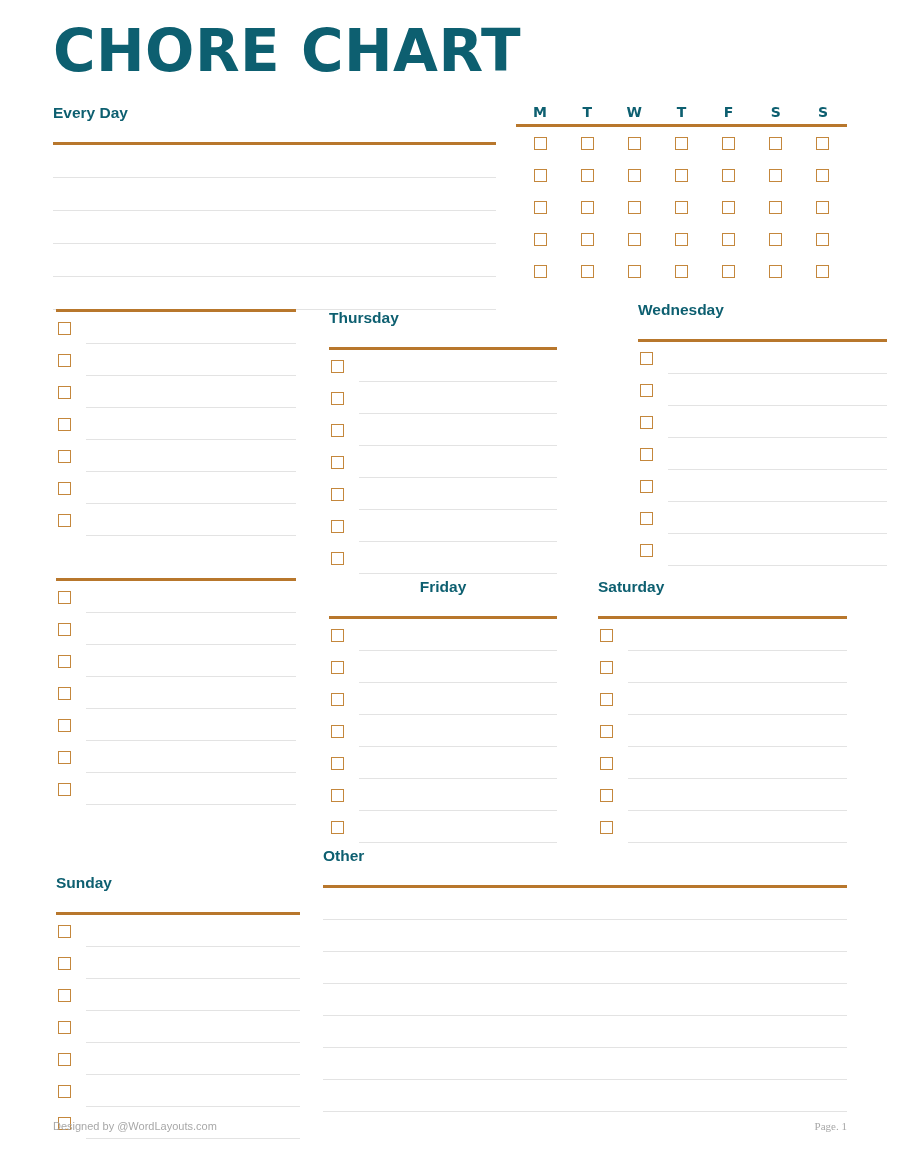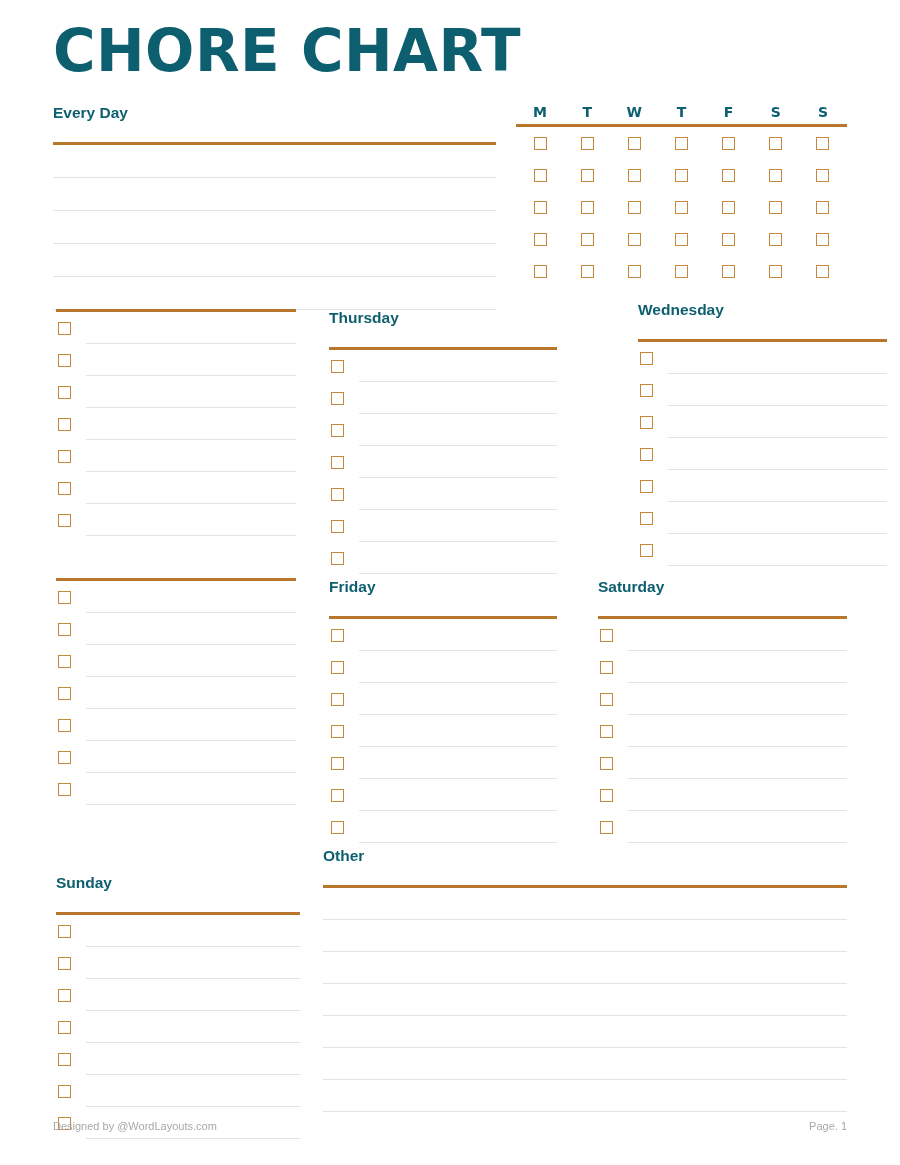--- a/index.html
+++ b/index.html
@@ -146,21 +146,21 @@
     font-size: 11px;
     color: #a8a8a8;
     font-family: "Liberation Sans", sans-serif;
   }
   .footer-right {
     position: absolute;
     right: 53px;
     top: 1120px;
     font-size: 11px;
     color: #a8a8a8;
-    font-family: Liberation Sans, sans-serif;
+    font-family: Liberation Serif, serif;
   }
 </style>
 </head>
 <body>
 
 <div class="page">
 
   <div class="title">CHORE CHART</div>
 
   <div class="everyday">
@@ -491,21 +491,21 @@
         </div>
       <div class="item">
           <span class="cbwrap">
             <span class="cbox"></span>
           </span>
           <span class="ln"></span>
         </div>
     </div>
   </div>
 
-  <div class="daycol" style="left:329px; top:578px; width:228px;">
+  <div class="daycol" style="left:329px; top:578px; width:228px;text-align:center;">
     <div class="sec-head">Friday</div>
     <div class="rule"></div>
     <div>
       <div class="item">
           <span class="cbwrap">
             <span class="cbox"></span>
           </span>
           <span class="ln"></span>
         </div>
       <div class="item">

